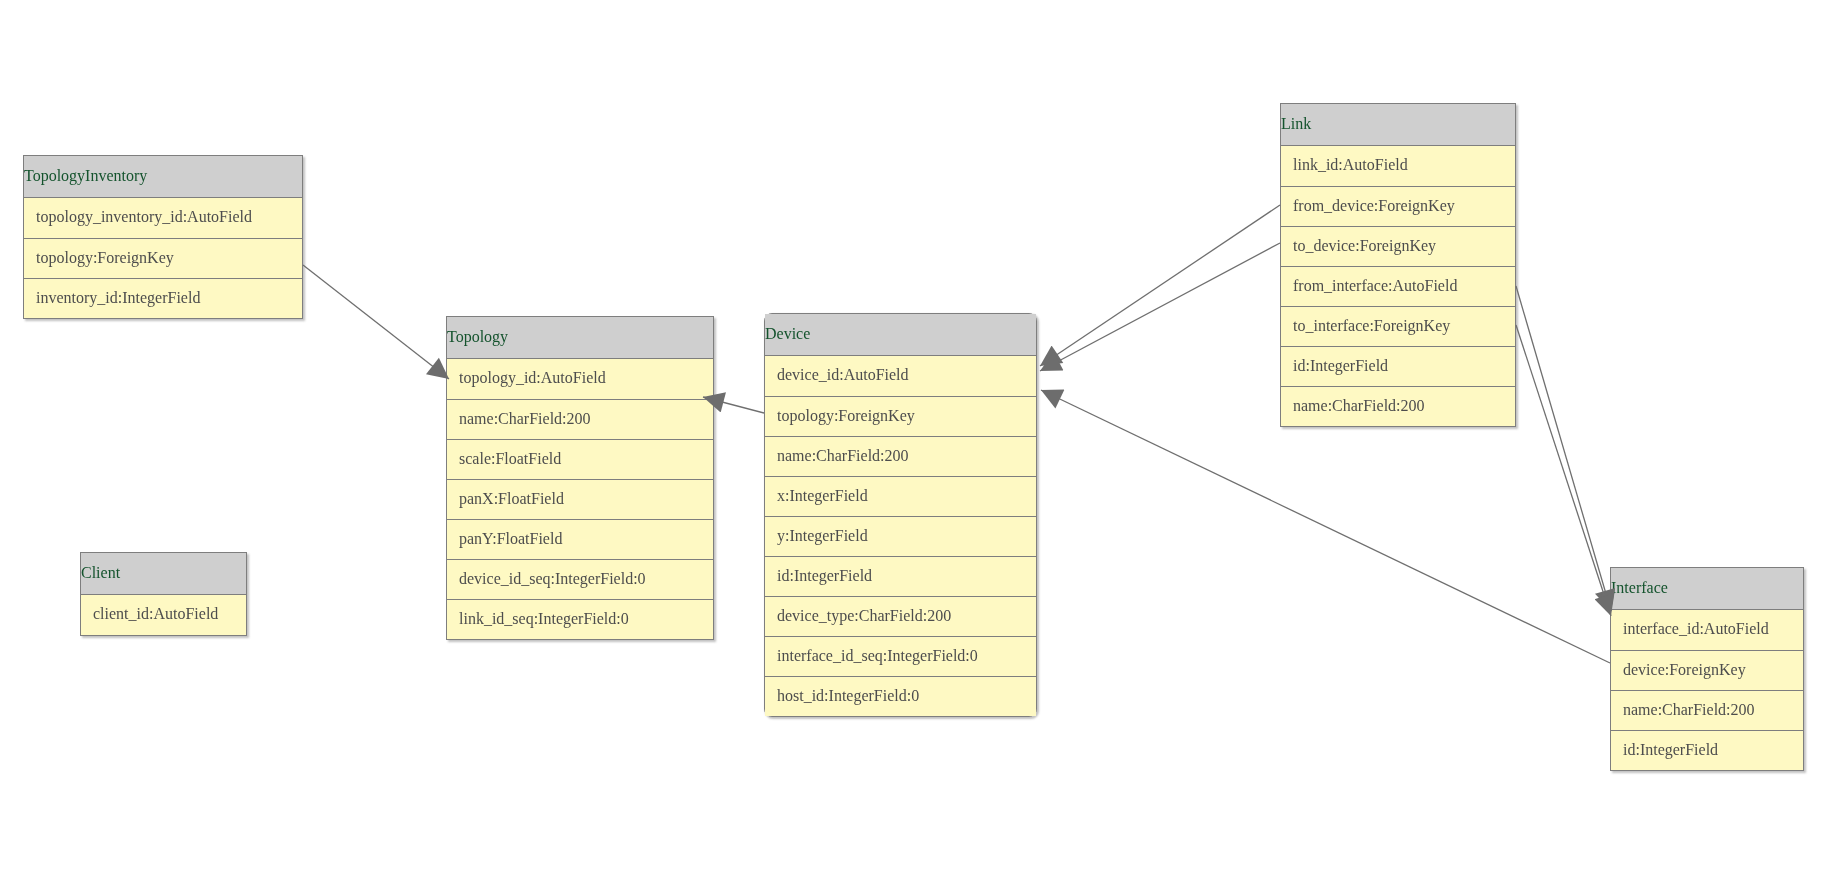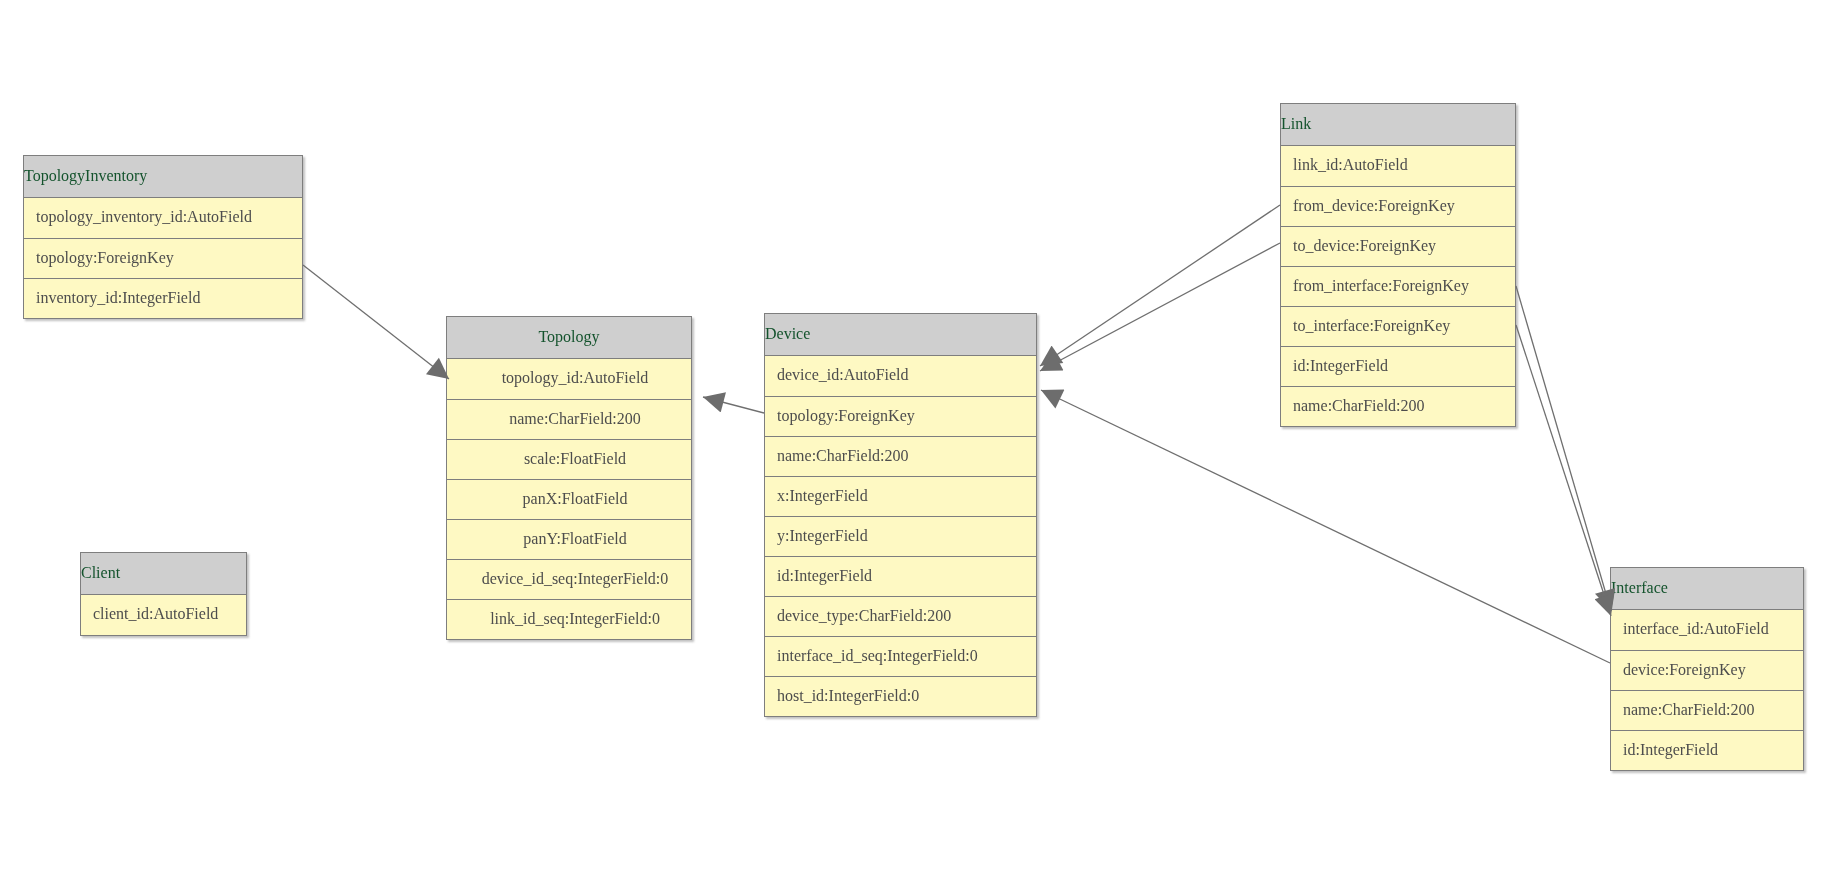--- a/index.html
+++ b/index.html
@@ -78,52 +78,52 @@
       <line class="edge" x1="1516" y1="286" x2="1611" y2="611" stroke="#6f6f6f" marker-end="url(#arrow)"></line>
       <line class="edge" x1="1516" y1="325" x2="1611" y2="616" stroke="#6f6f6f" marker-end="url(#arrow)"></line>
       <line class="edge" x1="1610" y1="663" x2="1041" y2="390" stroke="#6f6f6f" marker-end="url(#arrow)"></line>
     </svg>
 <div class="table" style="left: 23px; top: 155px; width: 280px;">
       <div class="hdr">TopologyInventory</div>
       <div class="row">topology_inventory_id:AutoField</div>
       <div class="row">topology:ForeignKey</div>
       <div class="row">inventory_id:IntegerField</div>
     </div>
-    <div class="table" style="left: 446px; top: 316px; width: 246px; text-align: center;">
+    <div class="table" style="left: 446px; top: 316px; width: 268px;">
       <div class="hdr">Topology</div>
       <div class="row">topology_id:AutoField</div>
       <div class="row">name:CharField:200</div>
       <div class="row">scale:FloatField</div>
       <div class="row">panX:FloatField</div>
       <div class="row">panY:FloatField</div>
       <div class="row">device_id_seq:IntegerField:0</div>
       <div class="row">link_id_seq:IntegerField:0</div>
     </div>
     <div class="table" style="left: 80px; top: 526px; width: 167px; margin-top: 26px;">
       <div class="hdr">Client</div>
       <div class="row">client_id:AutoField</div>
     </div>
-    <div class="table" style="left: 764px; top: 313px; width: 273px;">
+    <div class="table" style="left: 764px; top: 313px; width: 273px; border-radius: 8px;">
       <div class="hdr">Device</div>
       <div class="row">device_id:AutoField</div>
       <div class="row">topology:ForeignKey</div>
       <div class="row">name:CharField:200</div>
       <div class="row">x:IntegerField</div>
       <div class="row">y:IntegerField</div>
       <div class="row">id:IntegerField</div>
       <div class="row">device_type:CharField:200</div>
       <div class="row">interface_id_seq:IntegerField:0</div>
       <div class="row">host_id:IntegerField:0</div>
     </div>
     <div class="table" style="left: 1280px; top: 103px; width: 236px;">
       <div class="hdr">Link</div>
       <div class="row">link_id:AutoField</div>
       <div class="row">from_device:ForeignKey</div>
       <div class="row">to_device:ForeignKey</div>
-      <div class="row">from_interface:ForeignKey</div>
+      <div class="row">from_interface:AutoField</div>
       <div class="row">to_interface:ForeignKey</div>
       <div class="row">id:IntegerField</div>
       <div class="row">name:CharField:200</div>
     </div>
     <div class="table" style="left: 1610px; top: 567px; width: 194px;">
       <div class="hdr">Interface</div>
       <div class="row">interface_id:AutoField</div>
       <div class="row">device:ForeignKey</div>
       <div class="row">name:CharField:200</div>
       <div class="row">id:IntegerField</div>

